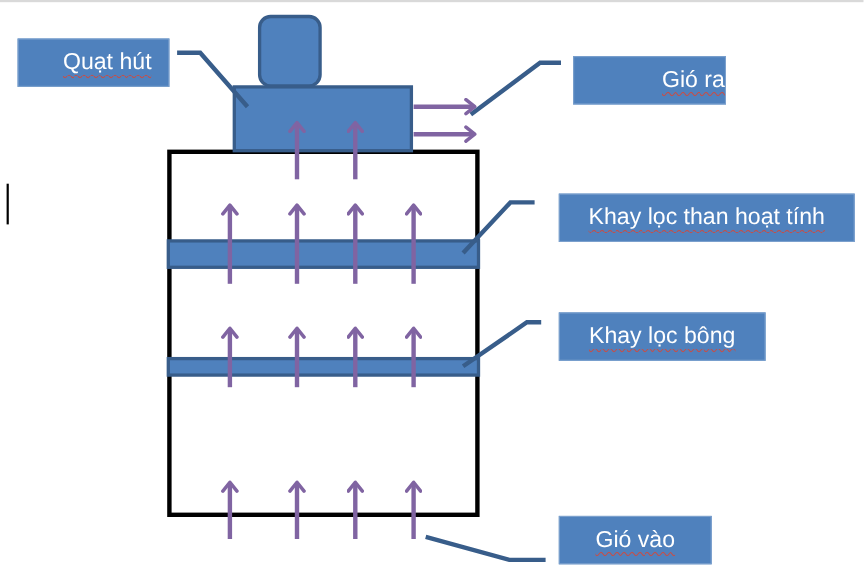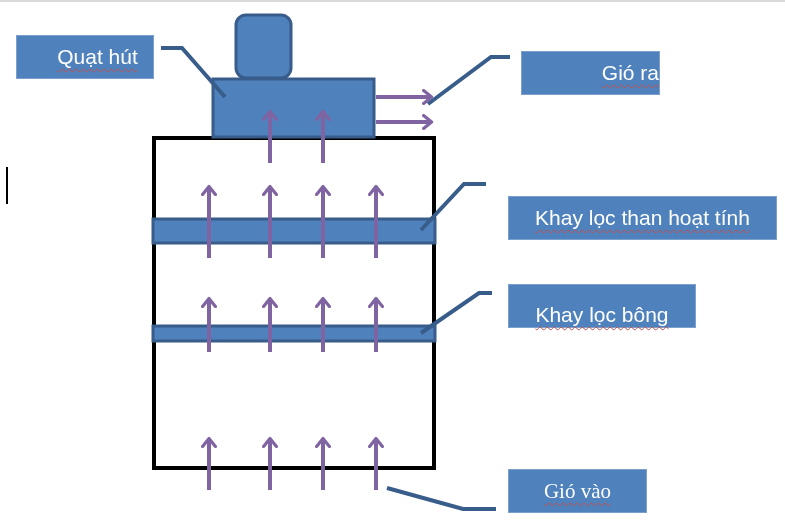--- a/index.html
+++ b/index.html
@@ -62,21 +62,21 @@
       <line x1="376" y1="122" x2="430" y2="122" stroke="#8064a2" stroke-width="4" marker-end="url(#ah)"></line>
     </g>
 </svg>
 
 <div class="label-box" style="left:16px;top:35px;width:138px;height:44px;padding-left:25px;">
   <span>Quạt hút</span>
 </div>
 <div class="label-box" style="left:521px;top:51px;width:139px;height:44px;justify-content:flex-end;">
   <span>Gió ra</span>
 </div>
-<div class="label-box" style="left:508px;top:176px;width:269px;height:44px;margin-top:20px;">
+<div class="label-box" style="left:508px;top:176px;width:269px;height:44px;">
   <span>Khay lọc than hoạt tính</span>
 </div>
-<div class="label-box" style="left:508px;top:284px;width:188px;height:44px;align-items:flex-end;">
+<div class="label-box" style="left:508px;top:284px;width:188px;height:44px;">
   <span>Khay lọc bông</span>
 </div>
-<div class="label-box" style="left:508px;top:469px;width:139px;height:44px;font-family:Liberation Serif, serif;">
+<div class="label-box" style="left:508px;top:469px;width:139px;height:44px;">
   <span>Gió vào</span>
 </div>
 
 </body></html>

